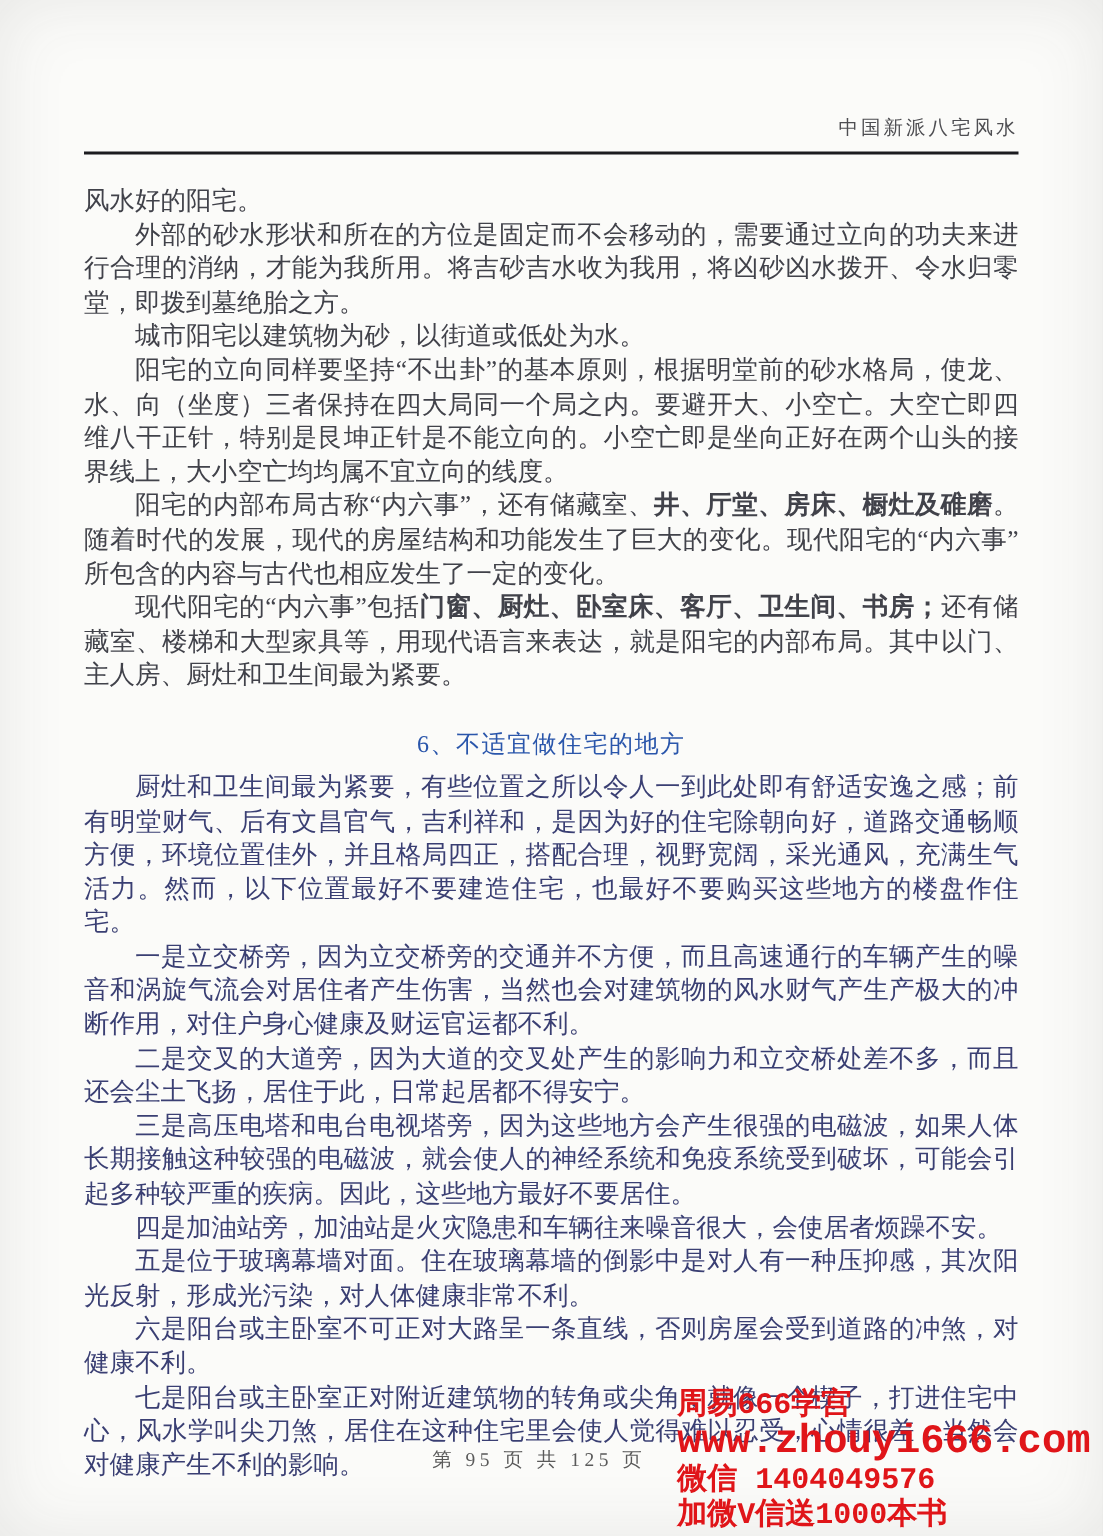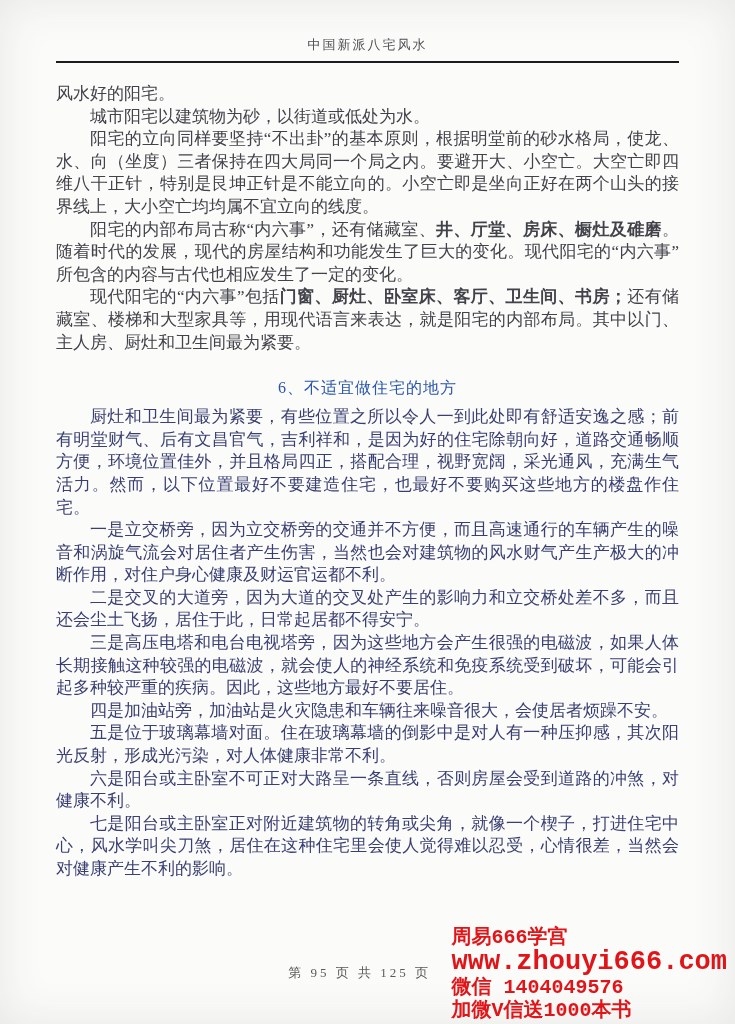--- a/index.html
+++ b/index.html
@@ -20,24 +20,25 @@
     font-family:"Liberation Serif","DejaVu Serif",serif;
   }
   .page{
     position:relative;width:735px;height:1024px;
     background:var(--page-bg);
     box-shadow:inset 0 0 46px rgba(60,60,55,0.10);
     padding:0 56px;
   }
   .running-header{padding-top:36px;}
   .running-header-title{
-    text-align:center;
+    text-align:right;
     font-size:13px;
     letter-spacing:2px;
     color:var(--header-gray);
+    margin-top:40px;
   }
   .header-rule{
     margin-top:7px;
     height:2px;
     background:var(--rule-dark);
   }
   .content{
     text-align:justify;
     font-size:17px;
     line-height:22.6px;
@@ -84,20 +85,21 @@
 
 <div class="page">
 
   <div class="running-header">
     <div class="running-header-title">中国新派八宅风水</div>
     <div class="header-rule"></div>
   </div>
 
   <div class="content ink">
       <p class="para no-indent"><span>风水好的阳宅。</span></p>
+      <p class="para"><span>外部的砂水形状和所在的方位是固定而不会移动的，需要通过立向的功夫来进行合理的消纳，才能为我所用。将吉砂吉水收为我用，将凶砂凶水拨开、令水归零堂，即拨到墓绝胎之方。</span></p>
       <p class="para"><span>城市阳宅以建筑物为砂，以街道或低处为水。</span></p>
       <p class="para"><span>阳宅的立向同样要坚持“不出卦”的基本原则，根据明堂前的砂水格局，使龙、水、向（坐度）三者保持在四大局同一个局之内。要避开大、小空亡。大空亡即四维八干正针，特别是艮坤正针是不能立向的。小空亡即是坐向正好在两个山头的接界线上，大小空亡均均属不宜立向的线度。</span></p>
       <p class="para"><span>阳宅的内部布局古称“内六事”，还有储藏室、</span><span class="bold">井、厅堂、房床、橱灶及碓磨</span><span>。随着时代的发展，现代的房屋结构和功能发生了巨大的变化。现代阳宅的“内六事”所包含的内容与古代也相应发生了一定的变化。</span></p>
       <p class="para"><span>现代阳宅的“内六事”包括</span><span class="bold">门窗、厨灶、卧室床、客厅、卫生间、书房；</span><span>还有储藏室、楼梯和大型家具等，用现代语言来表达，就是阳宅的内部布局。其中以门、主人房、厨灶和卫生间最为紧要。</span></p>
     </div>
 
   <h2 class="section-heading">6、不适宜做住宅的地方</h2>
 
   <div class="content navy">
       <p class="para"><span>厨灶和卫生间最为紧要，有些位置之所以令人一到此处即有舒适安逸之感；前有明堂财气、后有文昌官气，吉利祥和，是因为好的住宅除朝向好，道路交通畅顺方便，环境位置佳外，并且格局四正，搭配合理，视野宽阔，采光通风，充满生气活力。然而，以下位置最好不要建造住宅，也最好不要购买这些地方的楼盘作住宅。</span></p>

